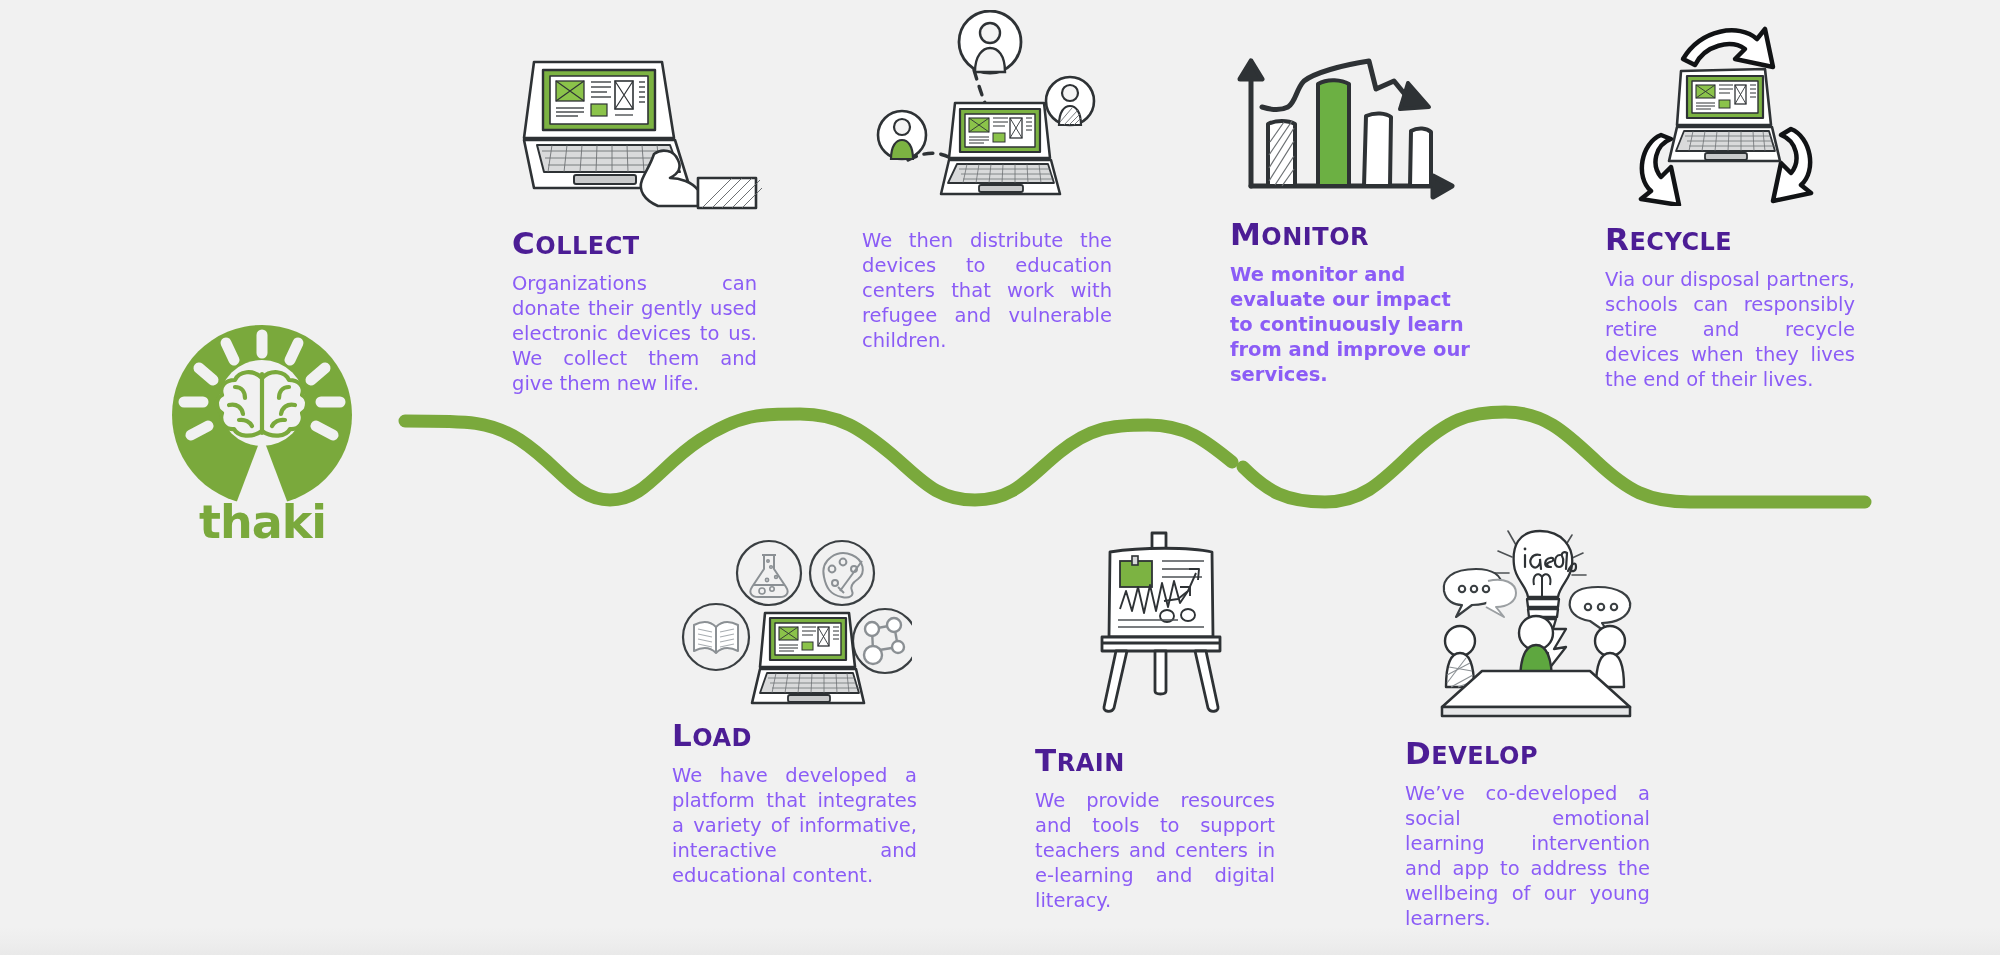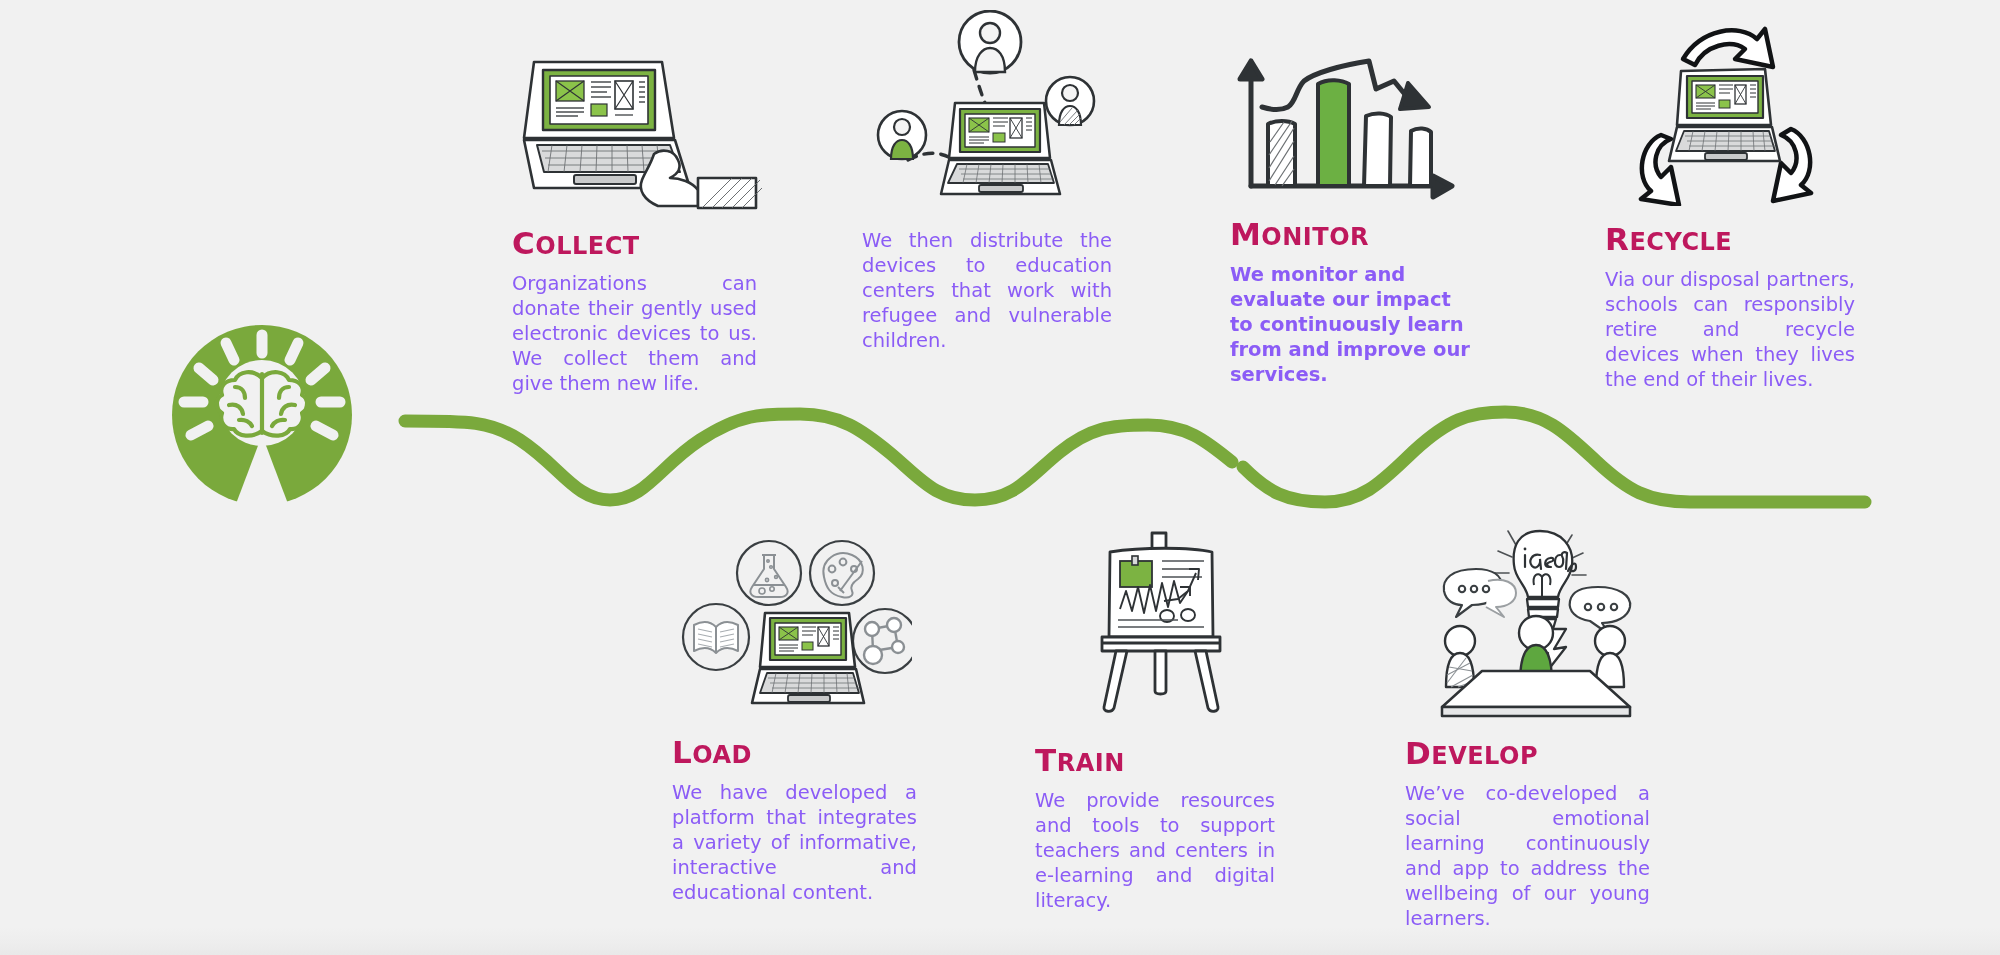--- a/index.html
+++ b/index.html
@@ -25,21 +25,21 @@
   #logo-word{
     position:absolute;left:165px;top:495px;width:195px;
     text-align:center;color:#7aa93c;
     font-size:46px;font-weight:bold;letter-spacing:-1px;
     font-family:"DejaVu Sans","Liberation Sans",sans-serif;
   }
 
   
   .step{position:absolute;}
   .step .title{
-    color:#be185d;
+    color:#4c1d95;
     font-weight:bold;
     font-size:31px;
     letter-spacing:.5px;
     line-height:1;
     font-family:"DejaVu Sans","Liberation Sans",sans-serif;
     white-space:nowrap;
   }
   .step .title .cap{font-size:31px;}
   .step .title .sc{font-size:24px;}
   .step .body{
@@ -123,20 +123,21 @@
                  C140,97 134,105 125,104 C121,112 107,113 97,106"></path>
         <path d="M70,62 C77,62 80,67 80,73"></path>
         <path d="M124,62 C117,62 114,67 114,73"></path>
         <path d="M64,80 C72,78 77,83 78,89"></path>
         <path d="M130,80 C122,78 117,83 116,89"></path>
         <path d="M74,95 C80,94 85,97 87,101"></path>
         <path d="M120,95 C114,94 109,97 107,101"></path>
       </g>
     </svg>
   </div>
+  <div id="logo-word">thaki</div>
 
   <div class="step" id="step-collect">
     <div class="iconbox">
       <svg width="250" height="160" viewBox="0 0 250 160" xmlns="http://www.w3.org/2000/svg">
         <g stroke="#2e3235" fill="#ffffff" stroke-width="2.6" stroke-linejoin="round">
           <path d="M22,12 L150,12 L162,88 L12,88 Z"></path>
           <rect x="31" y="20" width="112" height="60" fill="#7cb342" stroke="#2e3235" stroke-width="2.4"></rect>
           <rect x="38" y="26" width="98" height="48" fill="#ffffff" stroke="#2e3235" stroke-width="1.6"></rect>
         </g>
         <g>
@@ -512,21 +513,21 @@
           <line x1="104" y1="148" x2="100" y2="168"></line>
             <line x1="116" y1="148" x2="113" y2="168"></line>
           <line x1="128" y1="148" x2="126" y2="168"></line>
             <line x1="140" y1="148" x2="139" y2="168"></line>
           <line x1="152" y1="148" x2="152" y2="168"></line>
             <line x1="164" y1="148" x2="165" y2="168"></line>
           <line x1="175" y1="148" x2="177" y2="168"></line>
         </g>
       </svg>
     </div>
-    <div class="txtbox" style="margin-top:23px;">
+    <div class="txtbox" style="margin-top:6px;">
       <div class="title">
         <span class="cap">L</span><span class="sc">OAD</span>
       </div>
       <div class="body">We have developed a platform that integrates a variety of informative, interactive and educational content.</div>
     </div>
   </div>
 
   <div class="step" id="step-train">
     <div class="iconbox" style="margin-left:45px;">
       <svg width="180" height="190" viewBox="0 0 180 190" xmlns="http://www.w3.org/2000/svg">
@@ -649,18 +650,18 @@
         <g stroke="#2e3235" fill="#ffffff" stroke-width="2.5" stroke-linejoin="round">
           <path d="M62,146 L170,146 L210,182 L22,182 Z"></path>
           <path d="M22,182 L210,182 L210,191 L22,191 Z" fill="#e6e7e8"></path>
         </g>
       </svg>
     </div>
     <div class="txtbox" style="margin-top:14px;">
       <div class="title">
         <span class="cap">D</span><span class="sc">EVELOP</span>
       </div>
-      <div class="body">We’ve co-developed a social emotional learning continuously and app to address the wellbeing of our young learners.</div>
+      <div class="body">We’ve co-developed a social emotional learning intervention and app to address the wellbeing of our young learners.</div>
     </div>
   </div>
 
   <div id="bottomband"></div>
 </div>
 
 </body></html>

